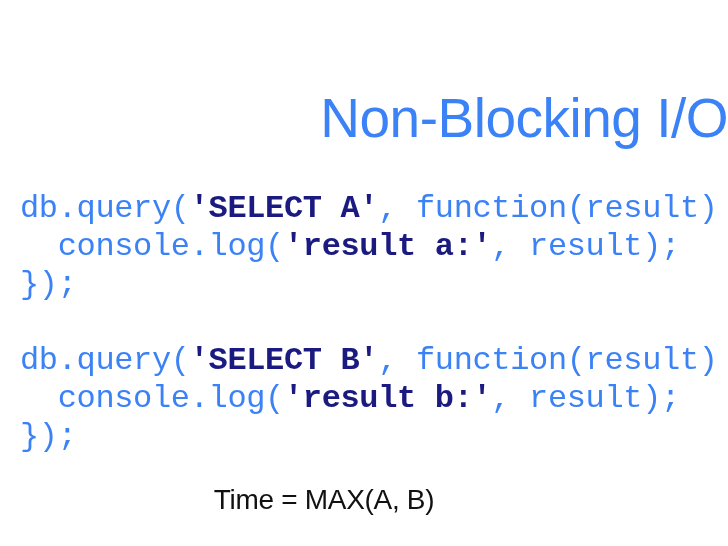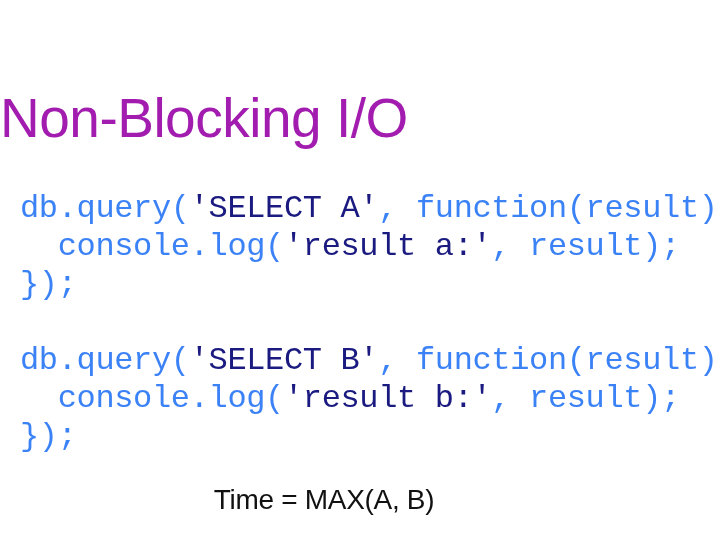--- a/index.html
+++ b/index.html
@@ -22,27 +22,27 @@
     background: #ffffff;
     box-sizing: border-box;
   }
 
   
   #slide-title {
     position: absolute;
     left: 0;
     top: 50px;
     width: 728px;
-    text-align: left;
+    text-align: right;
     font-family: "Liberation Sans", sans-serif;
     font-size: 55px;
     line-height: 62px;
     font-weight: 400;
     letter-spacing: -0.5px;
-    color: #a21caf;
+    color: #3b82f6;
     white-space: nowrap;
   }
 
   
   #code-block {
     position: absolute;
     left: 20px;
     top: 190px;
     width: 700px;
     font-family: "Liberation Mono", "DejaVu Sans Mono", monospace;
@@ -57,20 +57,21 @@
     white-space: pre;
   }
   .code-line.blank {
     height: 38px;
   }
   .tok-plain {
     color: #3b82f6;
   }
   .tok-string {
     color: #1a1a80;
+    font-weight: bold;
   }
 
   
   #slide-footer {
     position: absolute;
     left: 0;
     top: 483px;
     width: 648px;
     text-align: center;
     font-family: "Liberation Sans", sans-serif;

